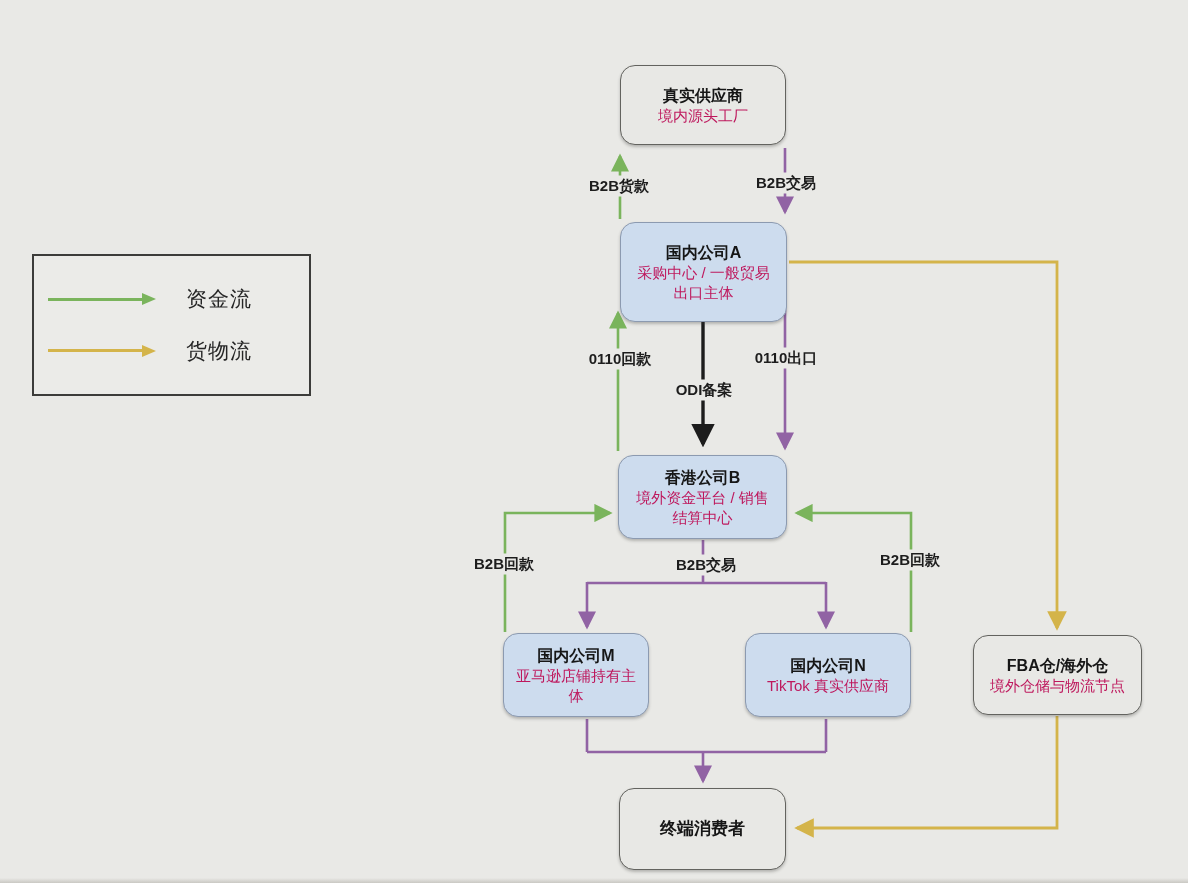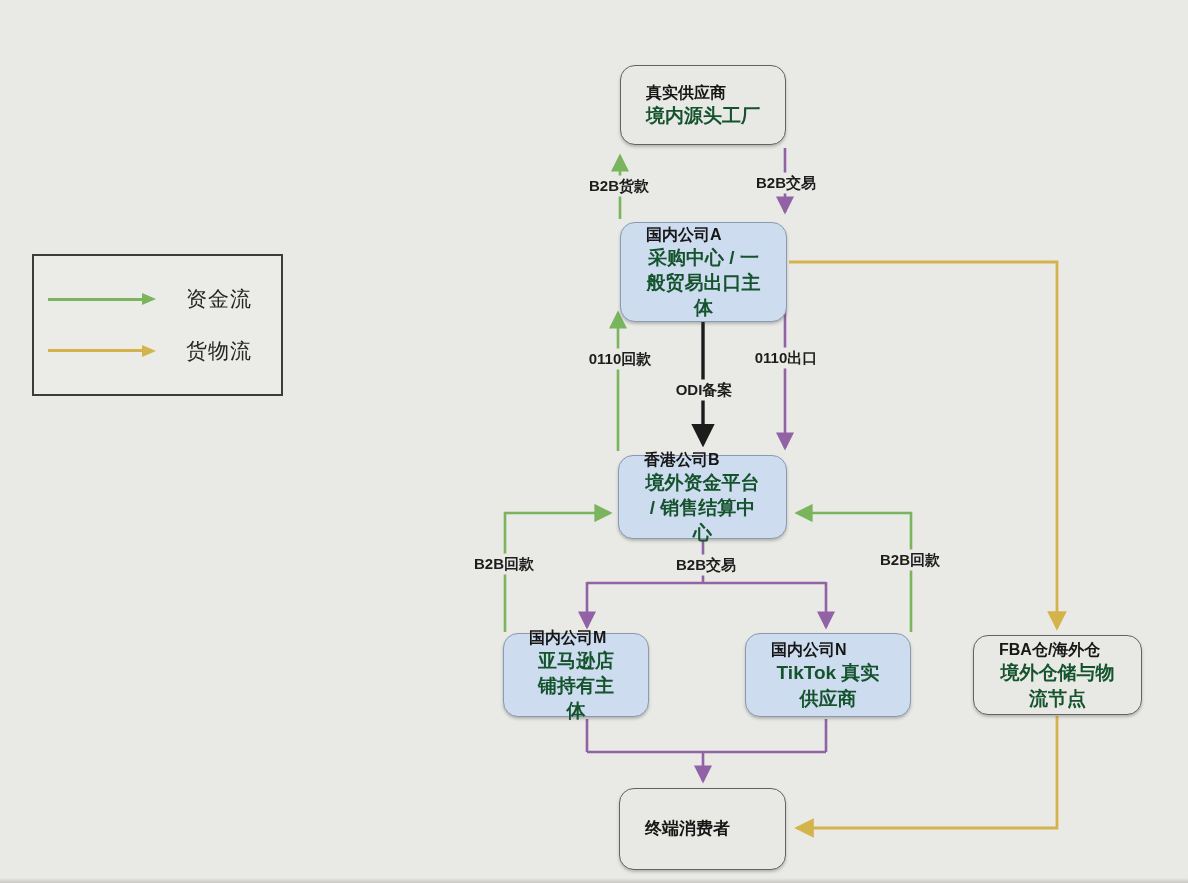--- a/index.html
+++ b/index.html
@@ -12,31 +12,31 @@
     width:1188px;height:883px;
     background:#e9e9e6;
     overflow:hidden;
   }
   svg.edges{position:absolute;left:0;top:0;z-index:1;}
 
   
   .node{
     position:absolute;z-index:2;
     box-sizing:border-box;
-    display:flex;flex-direction:column;justify-content:center;align-items:flex-start;
+    display:flex;flex-direction:column;justify-content:center;align-items:center;
     text-align:center;
     border-radius:15px;
-    padding:4px 25px;
+    padding:4px 12px;
     line-height:1.32;
     box-shadow:0 2px 3px rgba(60,60,55,.30);
   }
   .node.blue{background:#cddcee;border:1.5px solid #8c9ab0;}
   .node.gray{background:#e8e8e5;border:1.7px solid #63635f;}
   .nt{font-weight:bold;font-size:16px;color:#161616;}
-  .ns{font-size:19px;color:#14532d;font-weight:700;}
+  .ns{font-size:15px;color:#be185d;font-weight:400;}
   .node.single .nt{font-size:17px;}
 
   
   .elabel{
     position:absolute;z-index:3;
     transform:translate(-50%,-50%);
     background:#e9e9e6;
     padding:1px 4px;
     font-size:15px;font-weight:600;color:#1d1d1d;
     white-space:nowrap;
@@ -112,21 +112,21 @@
     <path d="M587 719 V752" fill="none" stroke="#9163a4" stroke-width="2.6"></path>
     <path d="M826 719 V752" fill="none" stroke="#9163a4" stroke-width="2.6"></path>
     <path d="M587 752 H826" fill="none" stroke="#9163a4" stroke-width="2.6"></path>
     <path d="M703 752 V781" fill="none" stroke="#9163a4" stroke-width="2.6" marker-end="url(#ah-purple)"></path>
 
     <path d="M789 262 H1057 V628" fill="none" stroke="#d4b44a" stroke-width="2.8" marker-end="url(#ah-yellow)"></path>
     <path d="M1057 716 V828 H797" fill="none" stroke="#d4b44a" stroke-width="2.8" marker-end="url(#ah-yellow)"></path>
   </svg>
 
 
-  <div class="legend" style="left:32px;top:254px;width:251px;height:142px;">
+  <div class="legend" style="left:32px;top:254px;width:279px;height:142px;">
     <div class="lrow">
       <span class="larrow c-green">
         <span class="lline"></span>
           <span class="ltri"></span>
       </span>
       <span class="llabel">资金流</span>
     </div>
     <div class="lrow">
       <span class="larrow c-yellow">
         <span class="lline"></span>

